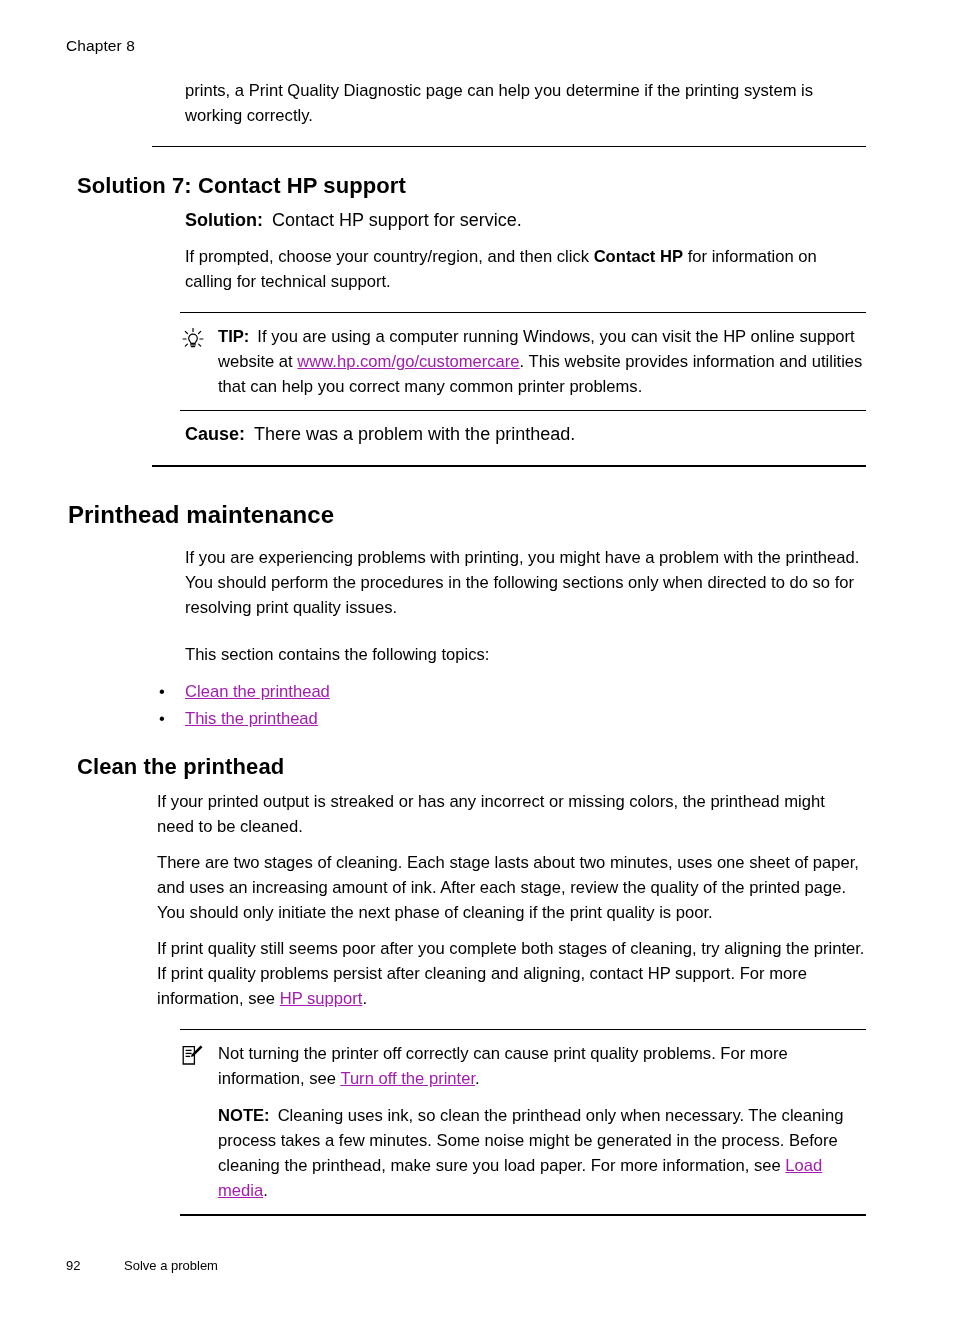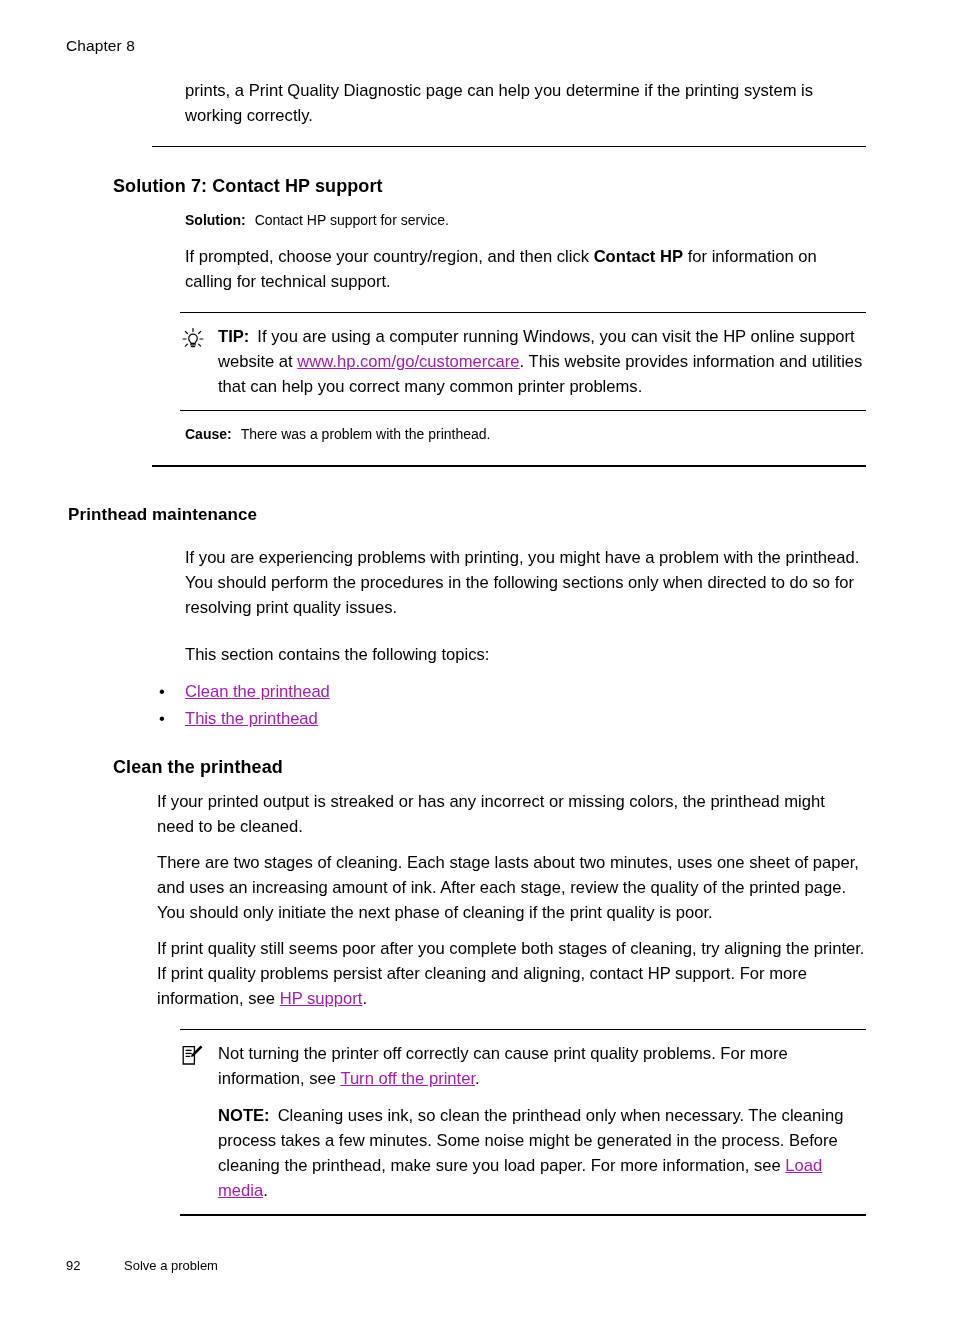--- a/index.html
+++ b/index.html
@@ -87,41 +87,41 @@
   .rule-thick {
     border-top: 2.4px solid #000;
   }
   .rule-note {           
     margin-left: 180px;
     margin-right: 88px;
   }
 
   
   .sect-title {
-    font-size: 17px;
+    font-size: 24px;
     font-weight: bold;
     line-height: 24px;
     margin-left: 68px;
     letter-spacing: 0.1px;
   }
 
   
   .sub-title {
-    font-size: 18px;
+    font-size: 22px;
     font-weight: bold;
     line-height: 22px;
-    margin-left: 113px;
+    margin-left: 77px;
     letter-spacing: 0.1px;
   }
 
   
   .labelled {
     margin-left: 185px;
     margin-right: 88px;
-    font-size: 14px;
+    font-size: 18px;
     line-height: 25px;
   }
   .labelled .lbl {
     font-weight: bold;
     margin-right: 9px;
   }
 
   
   .admon {
     position: relative;

